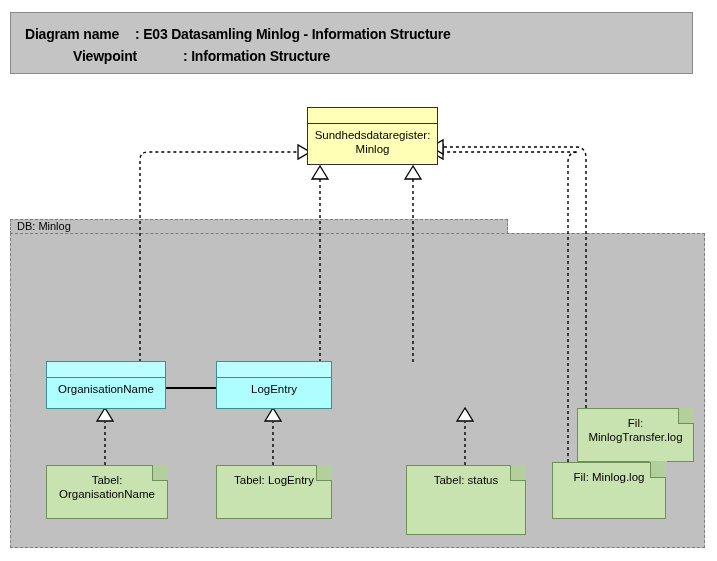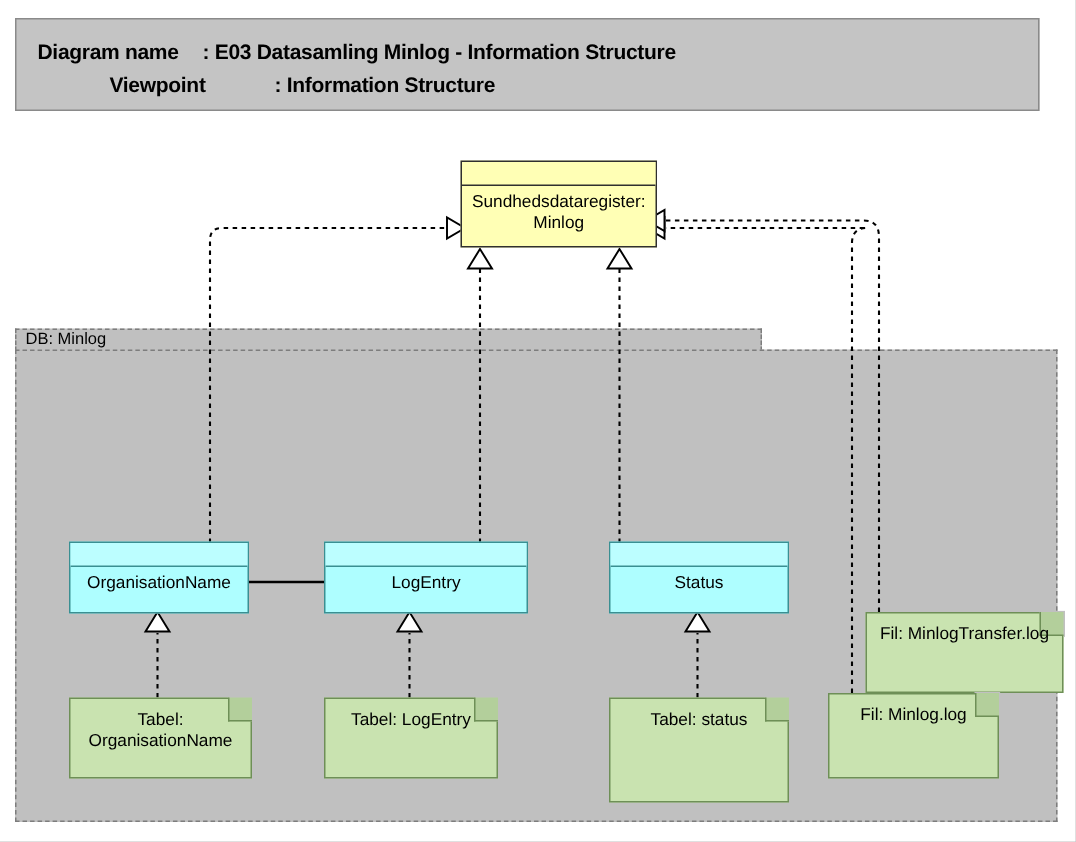--- a/index.html
+++ b/index.html
@@ -153,29 +153,25 @@
   <div class="node yellow" style="left:307px;top:107px;width:131px;height:58px;">
     <div class="hdr"></div>
     <div class="lbl" style="top:20px;">Sundhedsdataregister: Minlog</div>
   </div>
 
   <div class="node cyan" style="left:46px;top:361px;width:120px;height:48px;">
     <div class="hdr"></div>
     <div class="lbl" style="top:20px;">OrganisationName</div>
   </div>
 
-  <div class="node cyan" style="left:216px;top:361px;width:136px;height:48px;">
+  <div class="node cyan" style="left:216px;top:361px;width:116px;height:48px;">
     <div class="hdr"></div>
     <div class="lbl" style="top:20px;">LogEntry</div>
   </div>
 
-  <div class="node cyan" style="left:406px;top:361px;width:120px;height:48px;">
-    <div class="hdr"></div>
-    <div class="lbl" style="top:20px;">Status</div>
-  </div>
 
   <div class="artifact" style="left:46px;top:465px;width:122px;height:54px;">
     <div class="body"></div>
     <div class="fold-cut"></div>
     <div class="fold"></div>
     <div class="lbl" style="top:8px;">Tabel: OrganisationName</div>
   </div>
 
   <div class="artifact" style="left:216px;top:465px;width:116px;height:54px;">
     <div class="body"></div>
@@ -184,21 +180,21 @@
     <div class="lbl" style="top:8px;">Tabel: LogEntry</div>
   </div>
 
   <div class="artifact" style="left:406px;top:465px;width:120px;height:70px;">
     <div class="body"></div>
     <div class="fold-cut"></div>
     <div class="fold"></div>
     <div class="lbl" style="top:8px;">Tabel: status</div>
   </div>
 
-  <div class="artifact" style="left:577px;top:408px;width:132px;height:54px;">
+  <div class="artifact" style="left:577px;top:408px;width:117px;height:54px;">
     <div class="body"></div>
     <div class="fold-cut"></div>
     <div class="fold"></div>
     <div class="lbl" style="top:8px;">Fil: MinlogTransfer.log</div>
   </div>
 
   <div class="artifact" style="left:552px;top:462px;width:114px;height:57px;">
     <div class="body"></div>
     <div class="fold-cut"></div>
     <div class="fold"></div>

